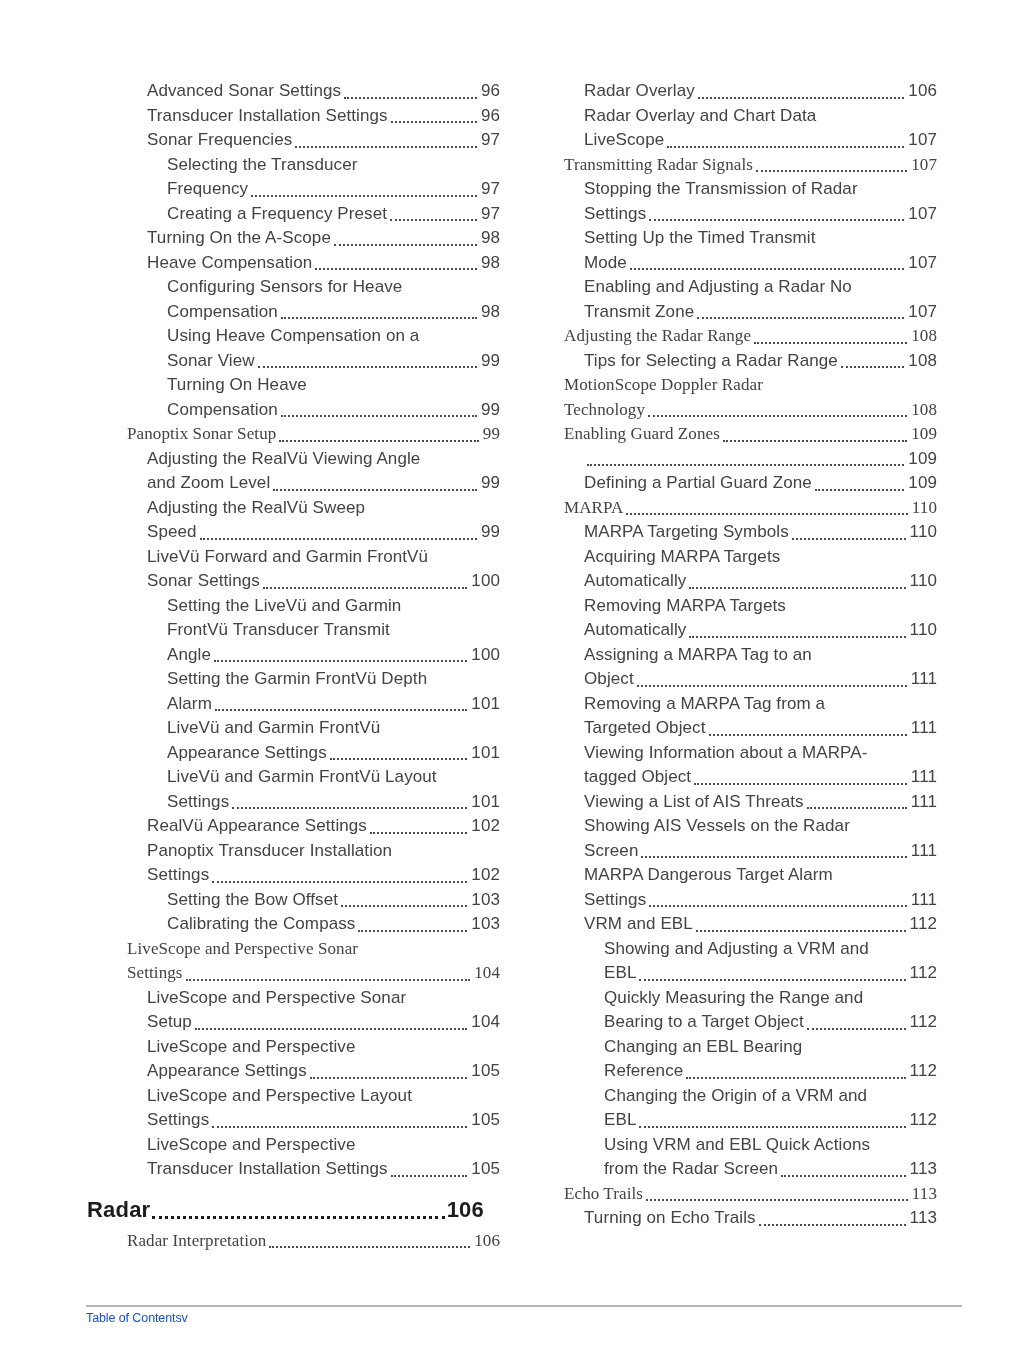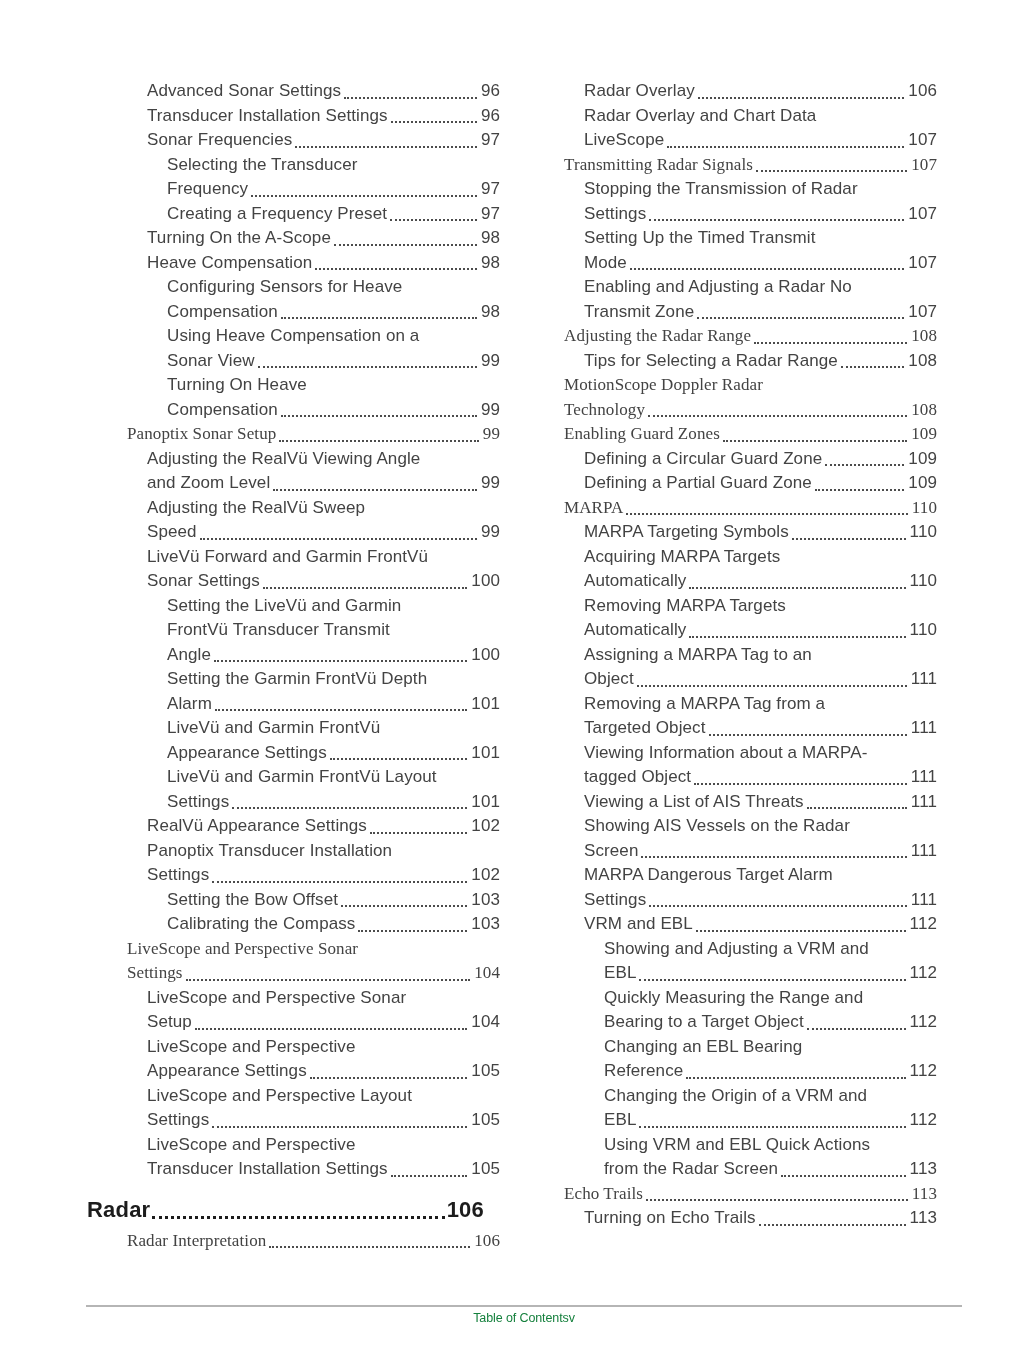--- a/index.html
+++ b/index.html
@@ -34,22 +34,22 @@
     font-size:22px;line-height:30px;font-weight:bold;color:#1c1c1c;
     letter-spacing:0.2px;
   }
   .entry.chapter .leader{
     border-bottom:3.6px dotted #1c1c1c;
     margin:0 2px 6px 2px;
   }
   .footer{
     position:absolute;left:86px;right:62px;top:1305px;
     border-top:2px solid #b5b5b5;padding-top:4px;
-    display:flex;justify-content:center;
-    font-size:12.5px;line-height:15px;color:#15803d;
+    display:flex;justify-content:flex-start;
+    font-size:12.5px;line-height:15px;color:#1d4ed8;
     letter-spacing:-0.1px;
   }
 </style>
 </head>
 <body>
 
 <div class="page">
   <div class="col" id="col-left">
       <div class="entry l1">
         <div class="tline last">
@@ -390,21 +390,20 @@
       </div>
       <div class="entry l0">
         <div class="tline last">
           <span class="txt">Enabling Guard Zones</span>
           <span class="leader"></span>
           <span class="num">109</span>
         </div>
       </div>
       <div class="entry l1">
         <div class="tline last">
-          <span class="txt">Defining a Circular Guard Zone</span>
           <span class="leader"></span>
           <span class="num">109</span>
         </div>
       </div>
       <div class="entry l1">
         <div class="tline last">
           <span class="txt">Defining a Partial Guard Zone</span>
           <span class="leader"></span>
           <span class="num">109</span>
         </div>

